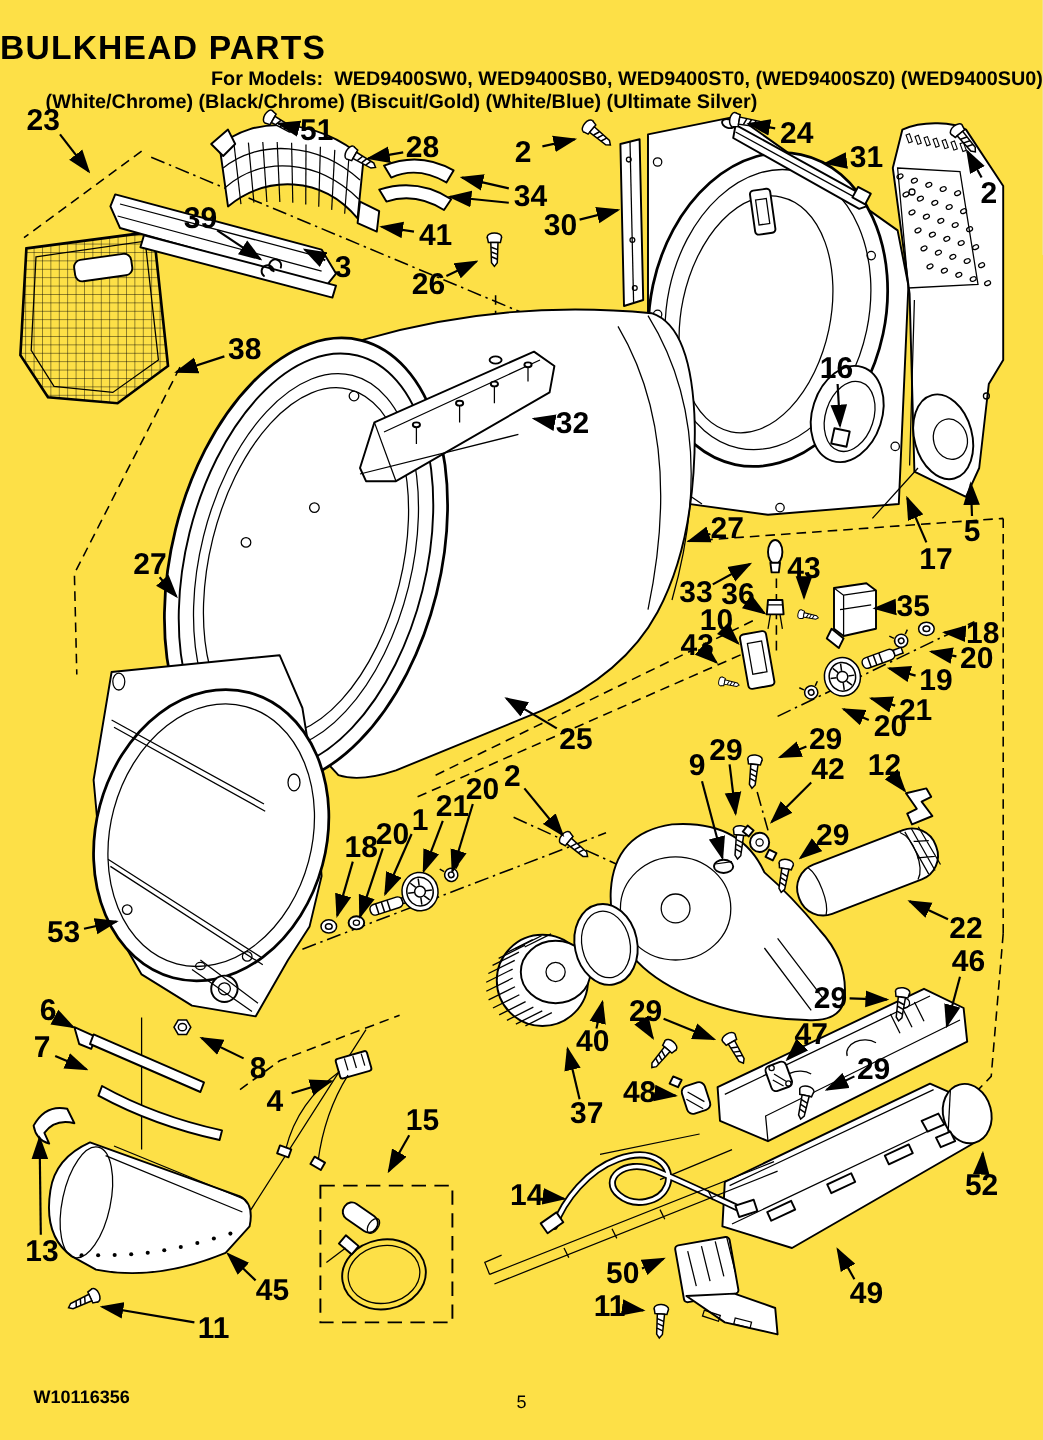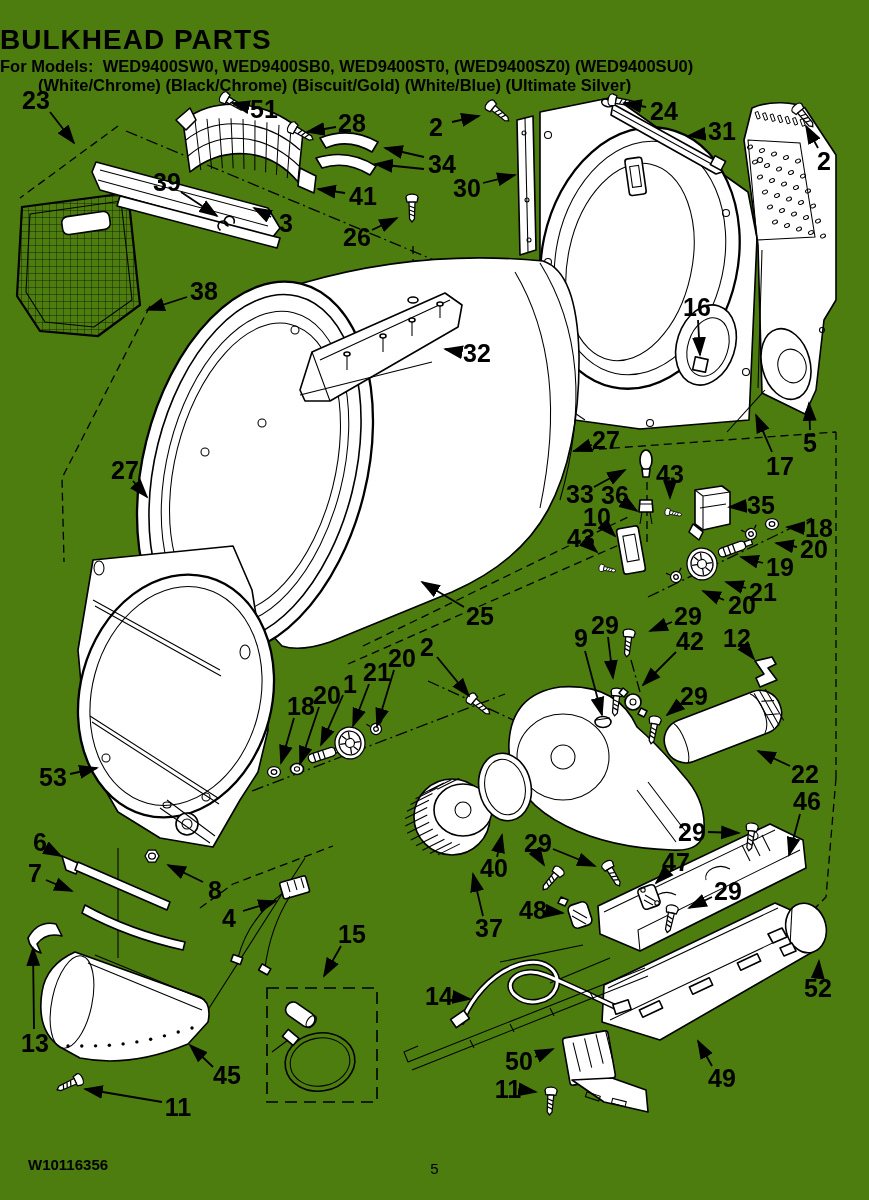--- a/index.html
+++ b/index.html
@@ -1,19 +1,19 @@
 <!DOCTYPE html>
 <html><head>
 <meta charset="utf-8">
 <style>
   html,body{margin:0;padding:0;background:#e8e8e8;}
-  .page{position:relative;width:869px;height:1200px;background:#4d7c0f;margin:0 auto;
+  .page{position:relative;width:869px;height:1200px;background:#fde047;margin:0 auto;
         font-family:"Liberation Sans", sans-serif;overflow:hidden;}
   .title{position:absolute;top:24px;left:0;width:100%;font-size:28px;font-weight:bold;letter-spacing:1px;}
-  .models{position:absolute;top:57px;left:0;width:100%;font-size:16.5px;font-weight:bold;white-space:nowrap;}
+  .models{position:absolute;top:57px;left:0;width:100%;font-size:16.5px;font-weight:bold;white-space:nowrap;text-align:right;}
   .colors{position:absolute;top:76px;left:0;width:100%;font-size:16.5px;font-weight:bold;white-space:nowrap;
           transform:translateX(38px);}
   .footer-doc{position:absolute;left:28px;top:1156px;font-size:15px;font-weight:bold;color:#000;}
   .footer-page{position:absolute;left:0;top:1160px;width:100%;text-align:center;font-size:15px;color:#000;}
   svg{position:absolute;left:0;top:0;}
   .ln{stroke:#000;stroke-width:1.6;fill:none;stroke-linecap:round;stroke-linejoin:round;}
   .wf{stroke:#000;stroke-width:1.6;fill:#fff;stroke-linejoin:round;}
   .thin{stroke:#000;stroke-width:1.05;fill:none;}
   .bold{stroke:#000;stroke-width:2.3;fill:#fff;}
   .dsh{stroke:#000;stroke-width:1.3;fill:none;stroke-dasharray:8 5;}

